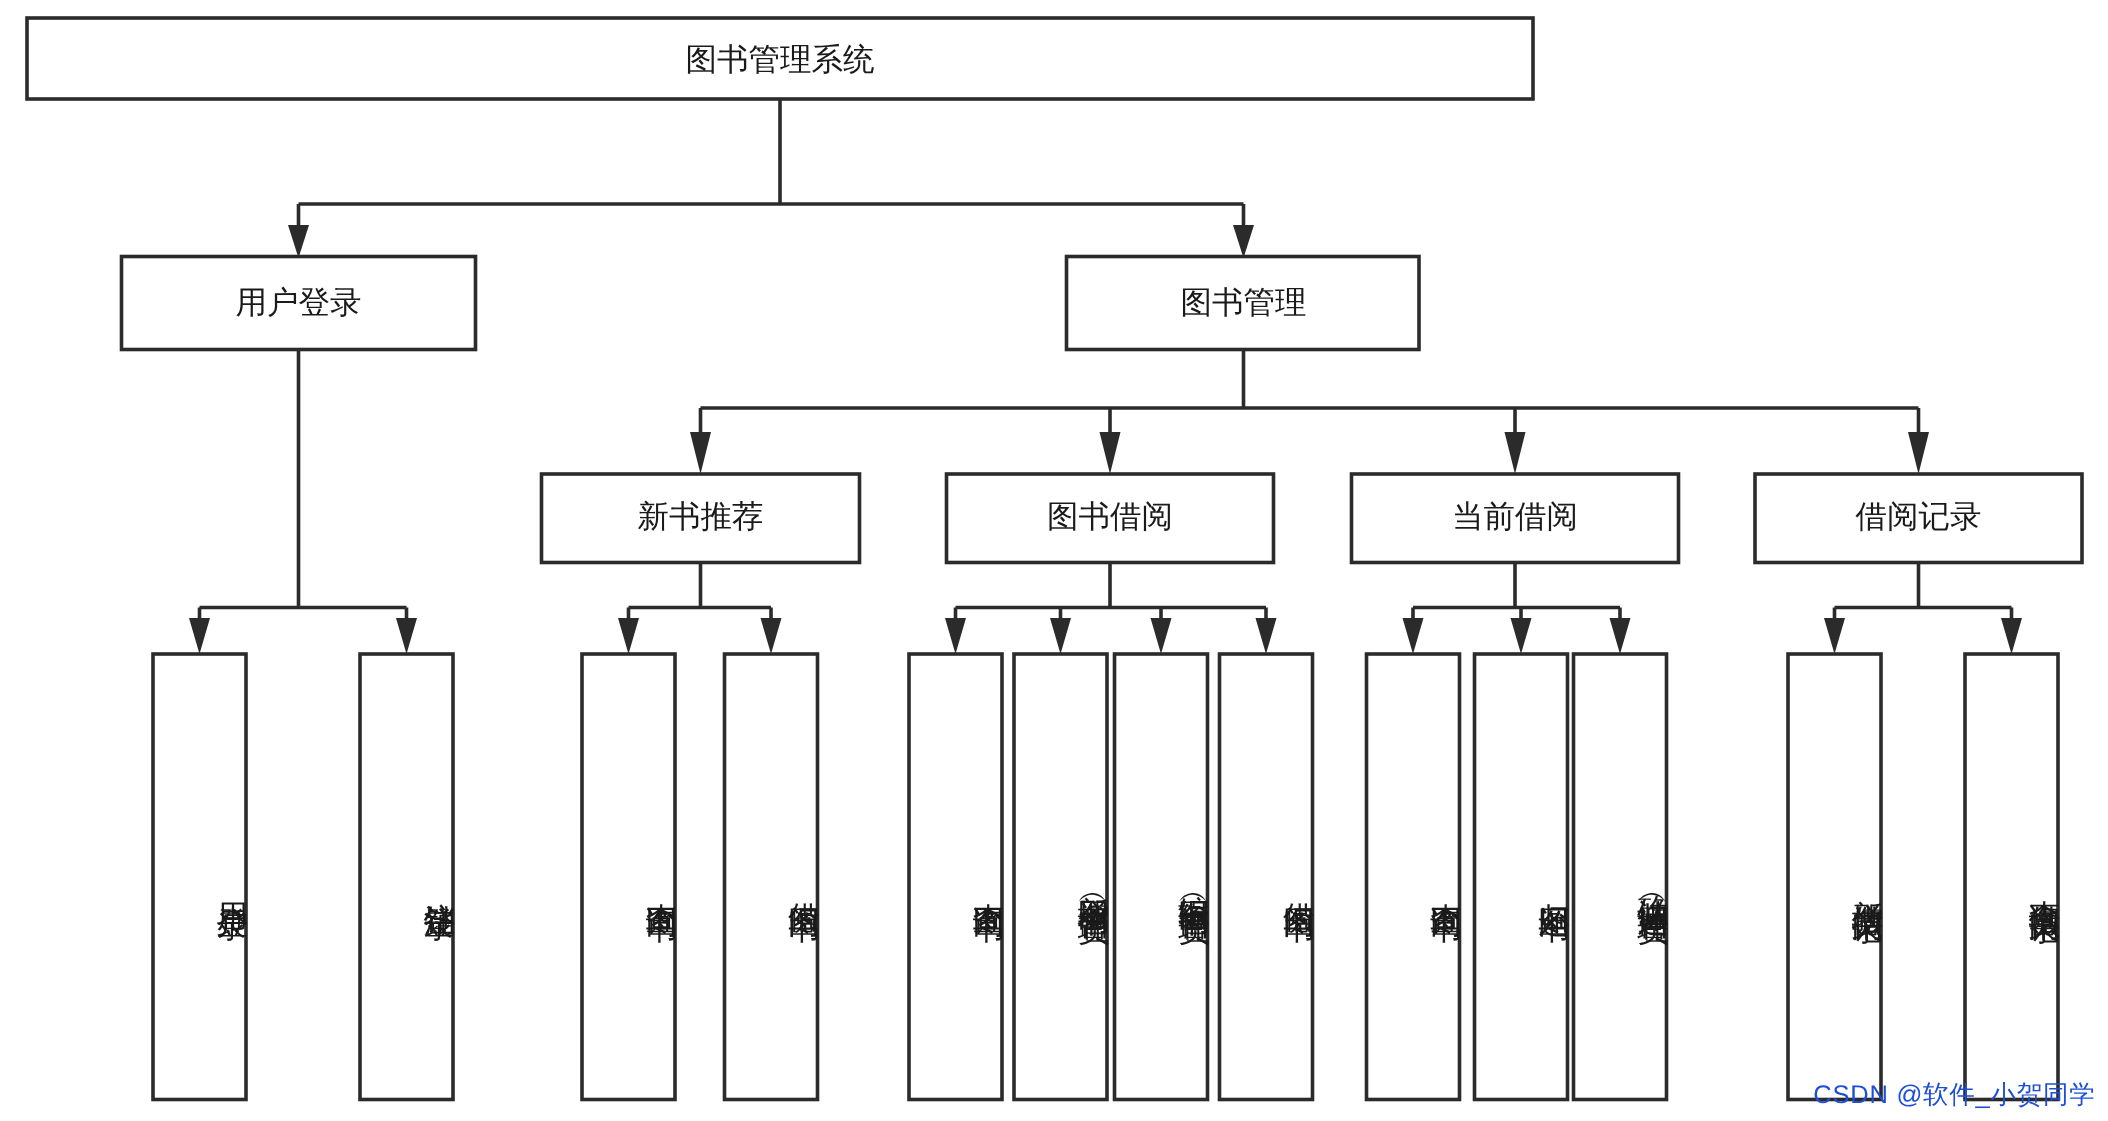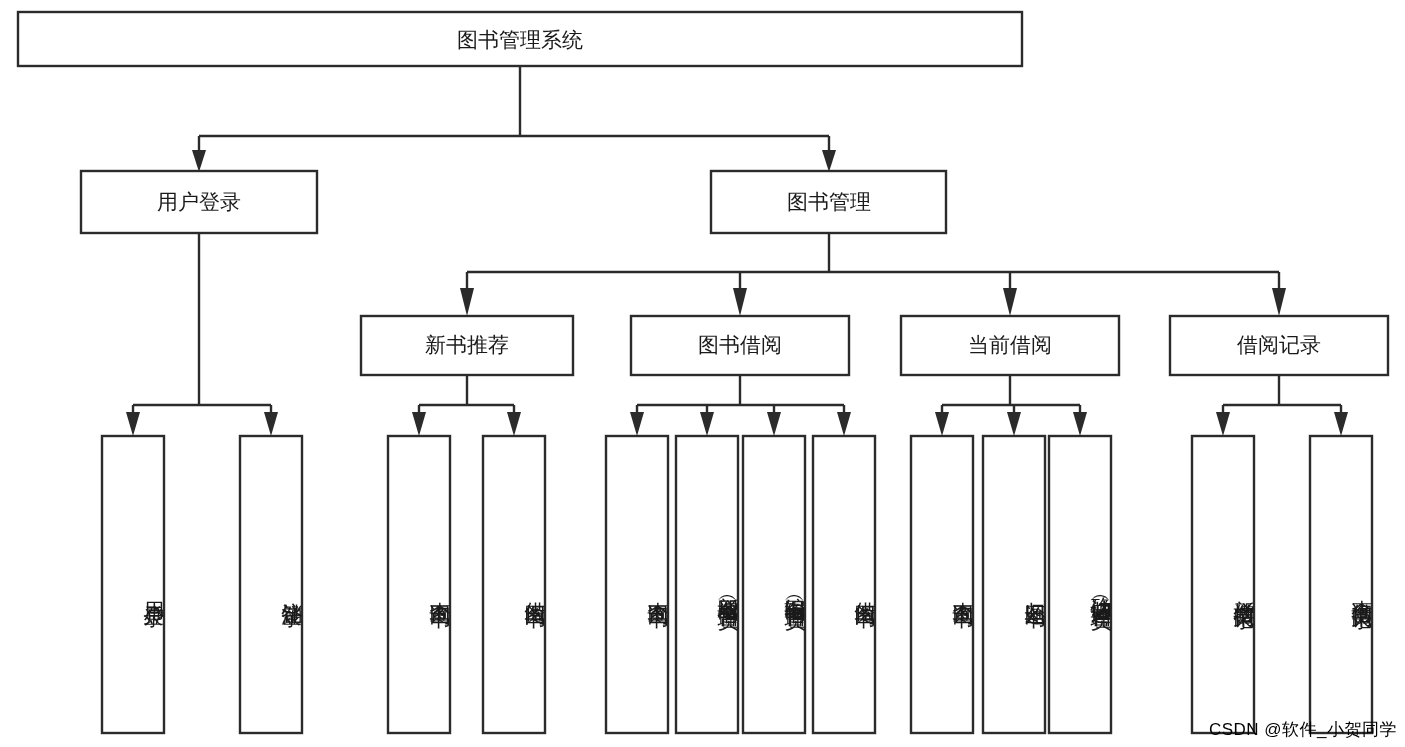--- a/index.html
+++ b/index.html
@@ -63,21 +63,21 @@
     text-align: center;
     white-space: nowrap;
     pointer-events: none;
   }
   .watermark {
     position: absolute;
     right: 8px;
     bottom: 6px;
     font-family: "Liberation Sans", "DejaVu Sans", sans-serif;
     font-size: 17px;
-    color: #000000;
+    color: #1d4ed8;
     letter-spacing: 0.5px;
     white-space: nowrap;
   }
 </style>
 </head>
 <body>
 
 <div id="diagram-root">
 
   <svg id="flowchart" viewBox="0 0 1405 747" xmlns="http://www.w3.org/2000/svg">

